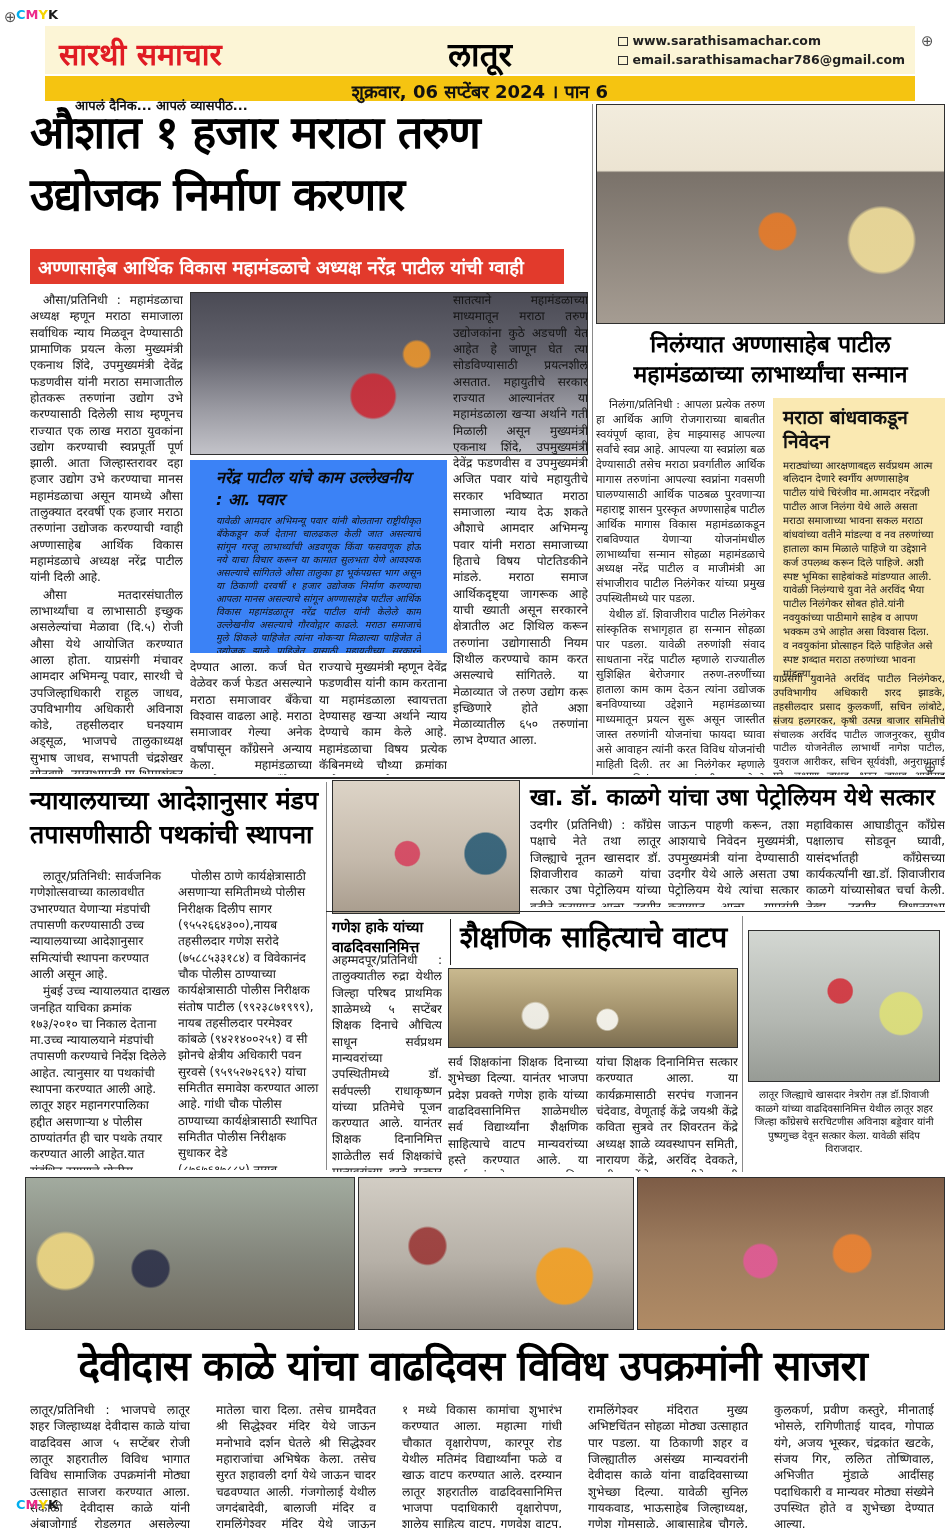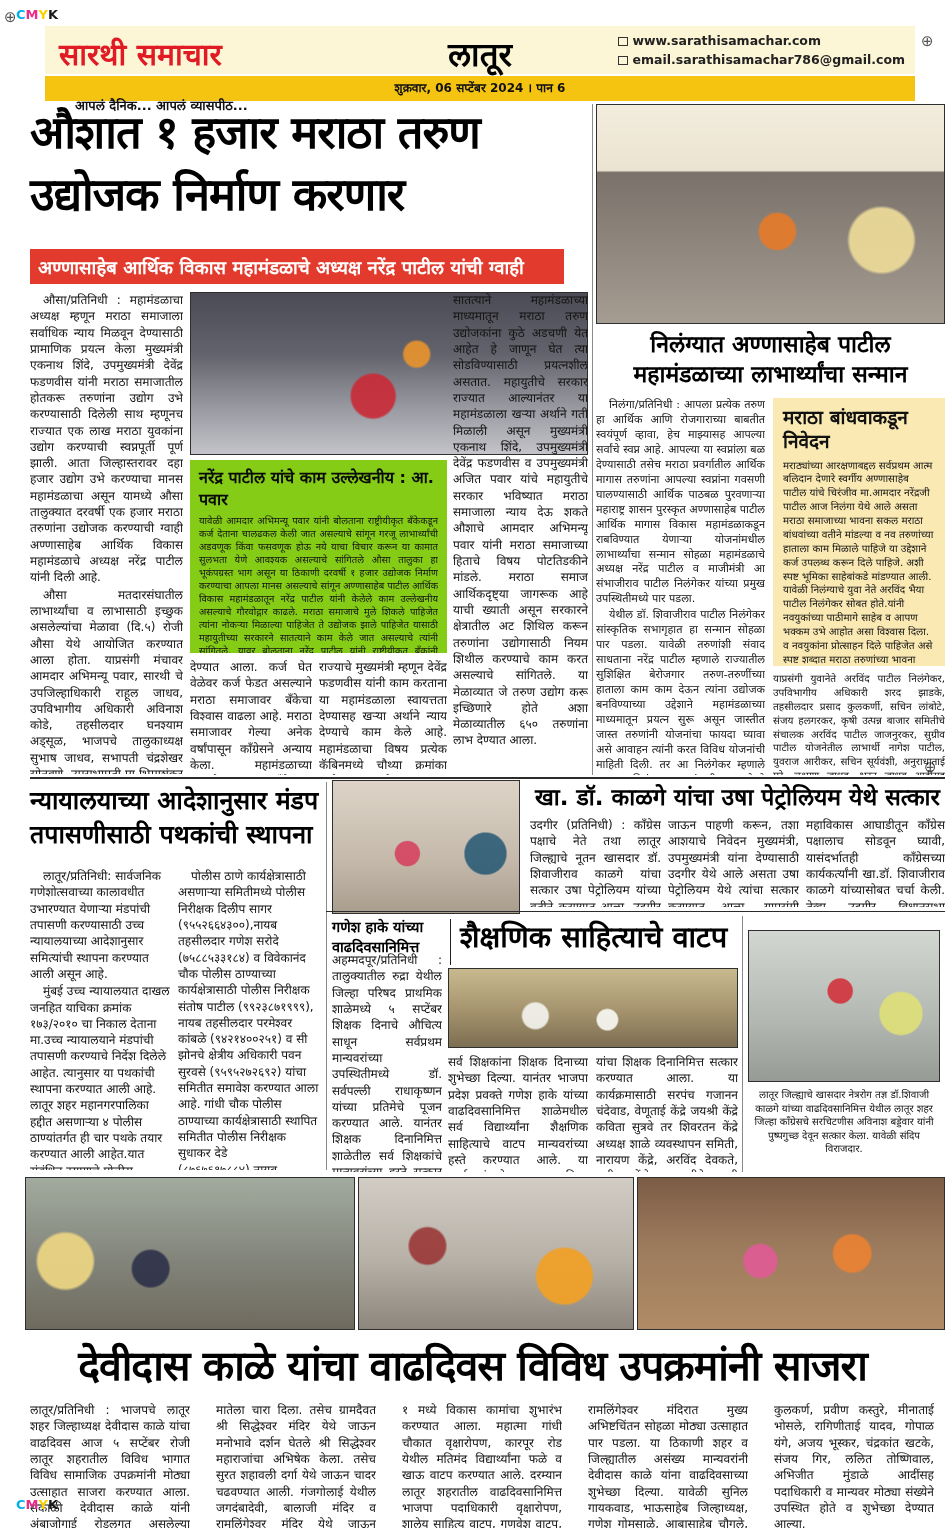--- a/index.html
+++ b/index.html
@@ -13,36 +13,36 @@
 
   
   .masthead{left:45px;top:26px;width:870px;height:48px;background:#fcf5d6;}
   .paper-title{position:absolute;left:14px;top:7px;font-size:30px;font-weight:800;color:#e01b23;}
   .edition{position:absolute;left:0;right:0;top:5px;text-align:center;font-size:33px;font-weight:800;color:#000;}
   .contact{position:absolute;right:10px;top:6px;font-size:12.5px;font-weight:bold;color:#222;line-height:1.5;}
   .contact .row{display:flex;align-items:center;gap:5px;justify-content:flex-start;}
   .mini-ic{width:8px;height:7px;border:1.5px solid #333;display:inline-block;}
   .datebar{left:45px;top:76px;width:870px;height:25px;background:#f5c411;}
   .tagline{position:absolute;left:30px;top:20px;font-size:13px;font-weight:bold;color:#111;}
-  .dateline{position:absolute;left:0;right:0;top:3px;text-align:center;font-size:12px;font-weight:bold;color:#111;}
+  .dateline{position:absolute;left:0;right:0;top:3px;text-align:center;font-size:18px;font-weight:bold;color:#111;}
 
   
   .lead-h{left:30px;top:102px;width:562px;font-size:45px;line-height:62px;font-weight:800;color:#000;letter-spacing:-1px;}
   .strap{left:30px;top:249px;width:534px;background:#e23a2c;color:#fff;font-size:18.5px;font-weight:bold;
          padding:5px 8px;box-sizing:border-box;}
   .sec-h{font-weight:800;color:#000;}
 
   
   .bt{font-size:12px;line-height:1.36;text-align:justify;color:#141414;overflow:hidden;}
   .bt p{margin:0 0 1px;text-indent:13px;}
   .vrule{width:1px;background:#8a8a8a;}
   .hrule{height:2px;background:#2b2b2b;}
 
   
-  .bluebox{background:#84cc16;box-sizing:border-box;padding:6px 9px;overflow:hidden;}
+  .bluebox{background:#3b82f6;box-sizing:border-box;padding:6px 26px;overflow:hidden;font-style:italic;}
   .bluebox h3{margin:0 0 4px;font-size:16px;font-weight:800;color:#0a0a0a;}
   .bluebox .bt{font-size:9.6px;}
   .yellowbox{background:#fae9b2;box-sizing:border-box;padding:8px 10px;overflow:hidden;}
   .yellowbox h3{margin:0 0 5px;font-size:19px;line-height:1.25;font-weight:800;}
   .yellowbox .bt{font-size:10.2px;text-align:left;}
 
   
   .photo{border:1px solid #2f2f2f;box-sizing:border-box;}
   .ph-lead{background-image:
      radial-gradient(circle at 46% 64%, rgba(201,42,54,.9) 0 9%, transparent 10%),
@@ -135,21 +135,21 @@
 
   <div class="abs vrule" style="left:592px;top:104px;height:671px;"></div>
 
   <div class="abs photo ph-nilanga" style="left:596px;top:104px;width:349px;height:220px;" title="निलंगा येथील सन्मान सोहळ्यात लाभार्थ्यास प्रमाणपत्र व पुष्प देताना नरेंद्र पाटील व मान्यवर"></div>
   <div class="abs sec-h" style="left:596px;top:330px;width:349px;font-size:23px;line-height:1.3;text-align:center;">निलंग्यात अण्णासाहेब पाटील महामंडळाच्या लाभार्थ्यांचा सन्मान</div>
 
   <div class="abs bt" style="left:596px;top:398px;width:169px;height:377px;font-size:11px;">
     <p>निलंगा/प्रतिनिधी : आपला प्रत्येक तरुण हा आर्थिक आणि रोजगाराच्या बाबतीत स्वयंपूर्ण व्हावा, हेच माझ्यासह आपल्या सर्वांचे स्वप्न आहे. आपल्या या स्वप्नांला बळ देण्यासाठी तसेच मराठा प्रवर्गातील आर्थिक मागास तरुणांना आपल्या स्वप्नांना गवसणी घालण्यासाठी आर्थिक पाठबळ पुरवणाऱ्या महाराष्ट्र शासन पुरस्कृत अण्णासाहेब पाटील आर्थिक मागास विकास महामंडळाकडून राबविण्यात येणाऱ्या योजनांमधील लाभार्थ्यांचा सन्मान सोहळा महामंडळाचे अध्यक्ष नरेंद्र पाटील व माजीमंत्री आ संभाजीराव पाटील निलंगेकर यांच्या प्रमुख उपस्थितीमध्ये पार पडला.</p>
     <p>येथील डॉ. शिवाजीराव पाटील निलंगेकर सांस्कृतिक सभागृहात हा सन्मान सोहळा पार पडला. यावेळी तरुणांशी संवाद साधताना नरेंद्र पाटील म्हणाले राज्यातील सुशिक्षित बेरोजगार तरुण-तरुणींच्या हाताला काम काम देऊन त्यांना उद्योजक बनविण्याच्या उद्देशाने महामंडळाच्या माध्यमातून प्रयत्न सुरू असून जास्तीत जास्त तरुणांनी योजनांचा फायदा घ्यावा असे आवाहन त्यांनी करत विविध योजनांची माहिती दिली. तर आ निलंगेकर म्हणाले आपल्या निलंगा मतदारसंघातील आपले हे तरुण उद्योजक स्वतःच्या हिमतीवर नवी झेप घेत आहेत हे पाहून आणि त्यांच्या उत्कर्षात सरकारचा प्रतिनिधी व त्यांचा लोकप्रतिनिधी म्हणून सहकार्य करता आले या गोष्टीमुळे मनाला प्रचंड समाधान वाटले असे ते म्हणाले. तत्पूर्वी महामंडळाच्या आर्थिक योजनेचा लाभ घेऊन नव्याने उद्योग सुरु केलेल्या नवउद्योजकांचा सत्कार करण्यात आला. तसेच त्यांना लाभार्थी प्रमाणपत्र देण्यात आले.</p>
   </div>
-  <div class="abs yellowbox" style="left:773px;top:398px;width:172px;height:268px;">
+  <div class="abs yellowbox" style="left:773px;top:398px;width:172px;height:328px;">
     <h3>मराठा बांधवाकडून निवेदन</h3>
     <div class="bt">मराठ्यांच्या आरक्षणाबद्दल सर्वप्रथम आत्म बलिदान देणारे स्वर्गीय अण्णासाहेब पाटील यांचे चिरंजीव मा.आमदार नरेंद्रजी पाटील आज निलंगा येथे आले असता मराठा समाजाच्या भावना सकल मराठा बांधवांच्या वतीने मांडल्या व नव तरुणांच्या हाताला काम मिळाले पाहिजे या उद्देशाने कर्ज उपलब्ध करून दिले पाहिजे. अशी स्पष्ट भूमिका साहेबांकडे मांडण्यात आली. यावेळी निलंग्याचे युवा नेते अरविंद भैया पाटील निलंगेकर सोबत होते.यांनी नवयुकांच्या पाठीमागे साहेब व आपण भक्कम उभे आहोत असा विश्वास दिला. व नवयुकांना प्रोत्साहन दिले पाहिजेत असे स्पष्ट शब्दात मराठा तरुणांच्या भावना मांडल्या.</div>
   </div>
   <div class="abs bt" style="left:773px;top:672px;width:172px;height:103px;font-size:10.2px;">याप्रसंगी युवानेते अरविंद पाटील निलंगेकर, उपविभागीय अधिकारी शरद झाडके, तहसीलदार प्रसाद कुलकर्णी, सचिन लांबोटे, संजय हलगरकर, कृषी उत्पन्न बाजार समितीचे संचालक अरविंद पाटील जाजनुरकर, सुग्रीव पाटील योजनेतील लाभार्थी नागेश पाटील, युवराज आरीकर, सचिन सूर्यवंशी, अनुराधाताई मरे, लक्ष्मण जाधव, भरत जाधव आदींसह नागरिक मोठ्या संख्येने उपस्थित होते.</div>
 
   <div class="abs hrule" style="left:30px;top:777px;width:915px;"></div>
 
   <div class="abs sec-h" style="left:30px;top:784px;width:292px;font-size:25px;line-height:1.35;">
     <div>न्यायालयाच्या आदेशानुसार मंडप</div>
     <div>तपासणीसाठी पथकांची स्थापना</div>
@@ -159,21 +159,21 @@
     <p>मुंबई उच्च न्यायालयात दाखल जनहित याचिका क्रमांक १७३/२०१० चा निकाल देताना मा.उच्च न्यायालयाने मंडपांची तपासणी करण्याचे निर्देश दिलेले आहेत. त्यानुसार या पथकांची स्थापना करण्यात आली आहे. लातूर शहर महानगरपालिका हद्दीत असणाऱ्या ४ पोलीस ठाण्यांतर्गत ही चार पथके तयार करण्यात आली आहेत.यात संबंधित ठाण्याचे पोलीस निरीक्षक, नायब तहसीलदार व मनपाच्या क्षेत्रीय अधिकाऱ्याचा समावेश आहे.</p>
     <p>एमआयडीसी पोलीस ठाणे कार्यक्षेत्रासाठी स्थापित समितीमध्ये पोलीस निरीक्षक बाबासाहेब नरवाडे (संपर्क क्र.९५६१०४५३०६ ), नायब तहसीलदार सतीश कांबळे ( ९५४५२९२९०१) आणि अ झोनच्या क्षेत्रीय अधिकारी श्रीमती निर्मला माने (७०२८५२७०७२) यांचा समावेश आहे. शिवाजीनगर</p>
   </div>
   <div class="abs bt" style="left:178px;top:868px;width:144px;height:302px;text-align:left;">
     <p>पोलीस ठाणे कार्यक्षेत्रासाठी असणाऱ्या समितीमध्ये पोलीस निरीक्षक दिलीप सागर (९५५२६६४३००),नायब तहसीलदार गणेश सरोदे (७५८८५३३१८४) व विवेकानंद चौक पोलीस ठाण्याच्या कार्यक्षेत्रासाठी पोलीस निरीक्षक संतोष पाटील (९९२३८७१९९९), नायब तहसीलदार परमेश्वर कांबळे (९४२१४००२५१) व सी झोनचे क्षेत्रीय अधिकारी पवन सुरवसे (९५९५२७२६९२) यांचा समितीत समावेश करण्यात आला आहे. गांधी चौक पोलीस ठाण्याच्या कार्यक्षेत्रासाठी स्थापित समितीत पोलीस निरीक्षक सुधाकर देडे (८७६७६१७८८४),नायब तहसीलदार भीमाशंकर वेरूळे (७५८८६९२४६१) आणि डी झोनचे क्षेत्रीय अधिकारी अजित डोपे (८८०६८२२४६२)यांचा समावेश आहे. गणेशोत्सवासाठी उभारलेल्या मंडपा संदर्भात नागरिकांच्या तक्रारी असतील तर त्यांनी संबंधित क्षेत्रासाठी नियुक्त समितीमधील सदस्यांकडे तक्रारींची नोंद करावी,असे आवाहन करण्यात आले आहे.</p>
   </div>
 
   <div class="abs vrule" style="left:326px;top:782px;height:388px;"></div>
 
   <div class="abs photo ph-kalge" style="left:332px;top:780px;width:188px;height:134px;" title="उषा पेट्रोलियम येथे खा. डॉ. शिवाजीराव काळगे यांचा पुष्पगुच्छ देऊन सत्कार करताना मान्यवर"></div>
-  <div class="abs sec-h" style="left:530px;top:780px;width:415px;font-size:23px;text-align:center;">खा. डॉ. काळगे यांचा उषा पेट्रोलियम येथे सत्कार</div>
+  <div class="abs sec-h" style="left:530px;top:780px;width:415px;font-size:23px;">खा. डॉ. काळगे यांचा उषा पेट्रोलियम येथे सत्कार</div>
   <div class="abs bt" style="left:530px;top:817px;width:131px;height:90px;">उदगीर (प्रतिनिधी) : काँग्रेस पक्षाचे नेते तथा लातूर जिल्ह्याचे नूतन खासदार डॉ. शिवाजीराव काळगे यांचा सत्कार उषा पेट्रोलियम यांच्या वतीने करण्यात आला. उदगीर विधानसभा मतदारसंघात गेल्या चार दिवस सततधार झालेल्या पावसामुळे शेतकऱ्यांचे फार मोठे नुकसान झाल्यामुळे, खा. काळगे आणि त्यांचे सहकारी शेतकऱ्यांच्या बांधावर</div>
   <div class="abs bt" style="left:668px;top:817px;width:131px;height:90px;">जाऊन पाहणी करून, तशा आशयाचे निवेदन मुख्यमंत्री, उपमुख्यमंत्री यांना देण्यासाठी उदगीर येथे आले असता उषा पेट्रोलियम येथे त्यांचा सत्कार करण्यात आला. याप्रसंगी उदगीर येथील सुप्रसिद्ध स्त्री रोग तज्ञ डॉ. दीपक सोमवंशी, डॉ. प्रशांत माने, डॉ. गोविंद सोनकांबळे इत्यादी मान्यवर उपस्थित होते.उदगीर विधानसभा मतदारसंघाची जागा ही</div>
   <div class="abs bt" style="left:806px;top:817px;width:139px;height:90px;">महाविकास आघाडीतून काँग्रेस पक्षालाच सोडवून घ्यावी, यासंदर्भातही काँग्रेसच्या कार्यकर्त्यांनी खा.डॉ. शिवाजीराव काळगे यांच्यासोबत चर्चा केली. तेव्हा उदगीर विधानसभा मतदारसंघ हा काँग्रेसचा बालेकिल्ला असल्याने उदगीर ची जागा महाविकास आघाडीतून काँग्रेस पक्षालाच सोडवून घेण्यासाठी आपण प्रयत्न करू, असा विश्वासही त्यांनी दिला.</div>
 
   <div class="abs hrule" style="left:326px;top:911px;width:619px;height:1px;"></div>
 
   <div class="abs kicker" style="left:332px;top:918px;width:112px;">गणेश हाके यांच्या वाढदिवसानिमित्त</div>
   <div class="abs vrule" style="left:450px;top:919px;height:46px;background:#222;"></div>
   <div class="abs sec-h" style="left:460px;top:916px;width:280px;font-size:29px;">शैक्षणिक साहित्याचे वाटप</div>
   <div class="abs bt" style="left:332px;top:952px;width:110px;height:220px;">अहम्मदपूर/प्रतिनिधी : तालुक्यातील रुद्रा येथील जिल्हा परिषद प्राथमिक शाळेमध्ये ५ सप्टेंबर शिक्षक दिनाचे औचित्य साधून सर्वप्रथम मान्यवरांच्या उपस्थितीमध्ये डॉ. सर्वपल्ली राधाकृष्णन यांच्या प्रतिमेचे पूजन करण्यात आले. यानंतर शिक्षक दिनानिमित्त शाळेतील सर्व शिक्षकांचे मान्यवरांच्या हस्ते सत्कार करण्यात आला. गुरुवंदना हे गीत विद्यार्थ्यांनी सादर करून कार्यक्रमाला सुरुवात करण्यात आली. या कार्यक्रमासाठी अध्यक्ष म्हणून कुलदीप हाके यांची उपस्थिती होती तर प्रमुख पाहुणे म्हणून प्रा. हनुमंत देवकते, माणिक नव्हाटे, प्रफुल इंगळे, अजय भालेराव हे उपस्थित होते. या कार्यक्रमाचे प्रास्ताविक मनोगत व्यक्त करताना उपसरपंच नागोराव केंद्रे यांनी</div>

